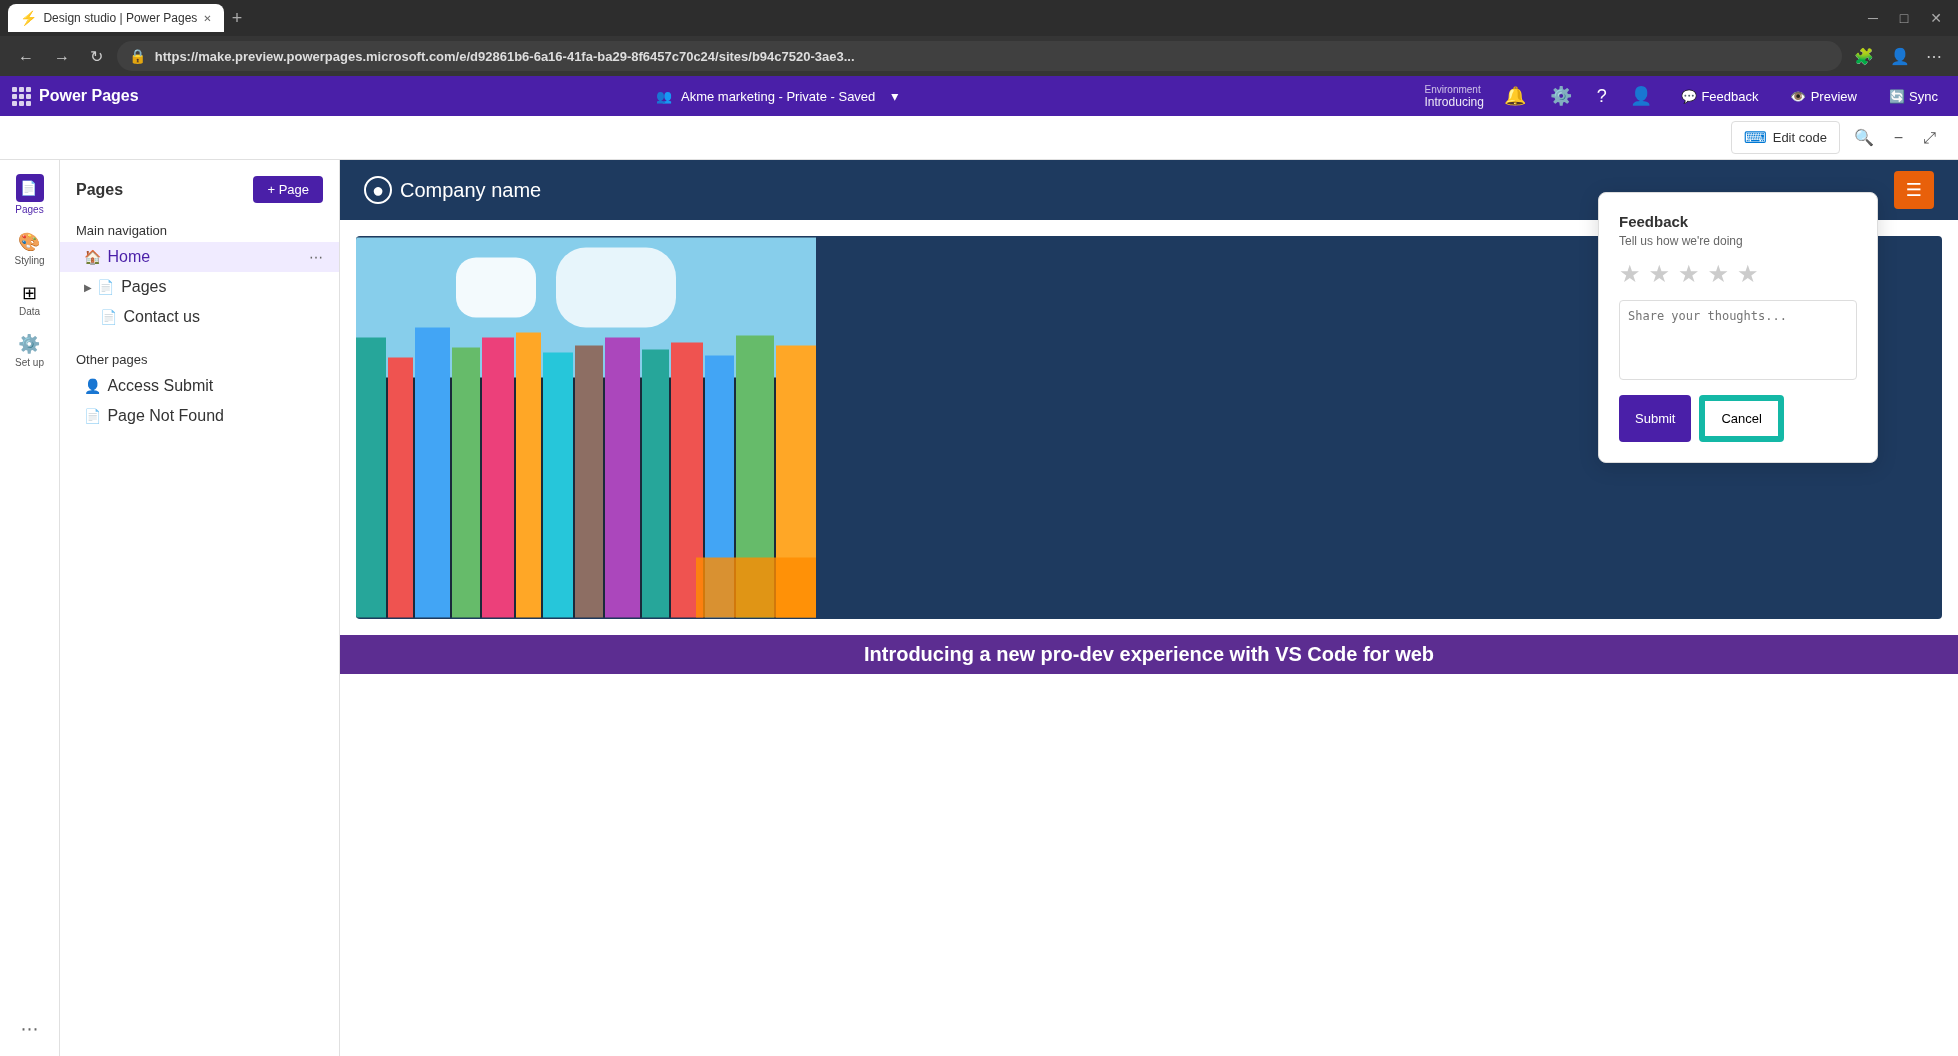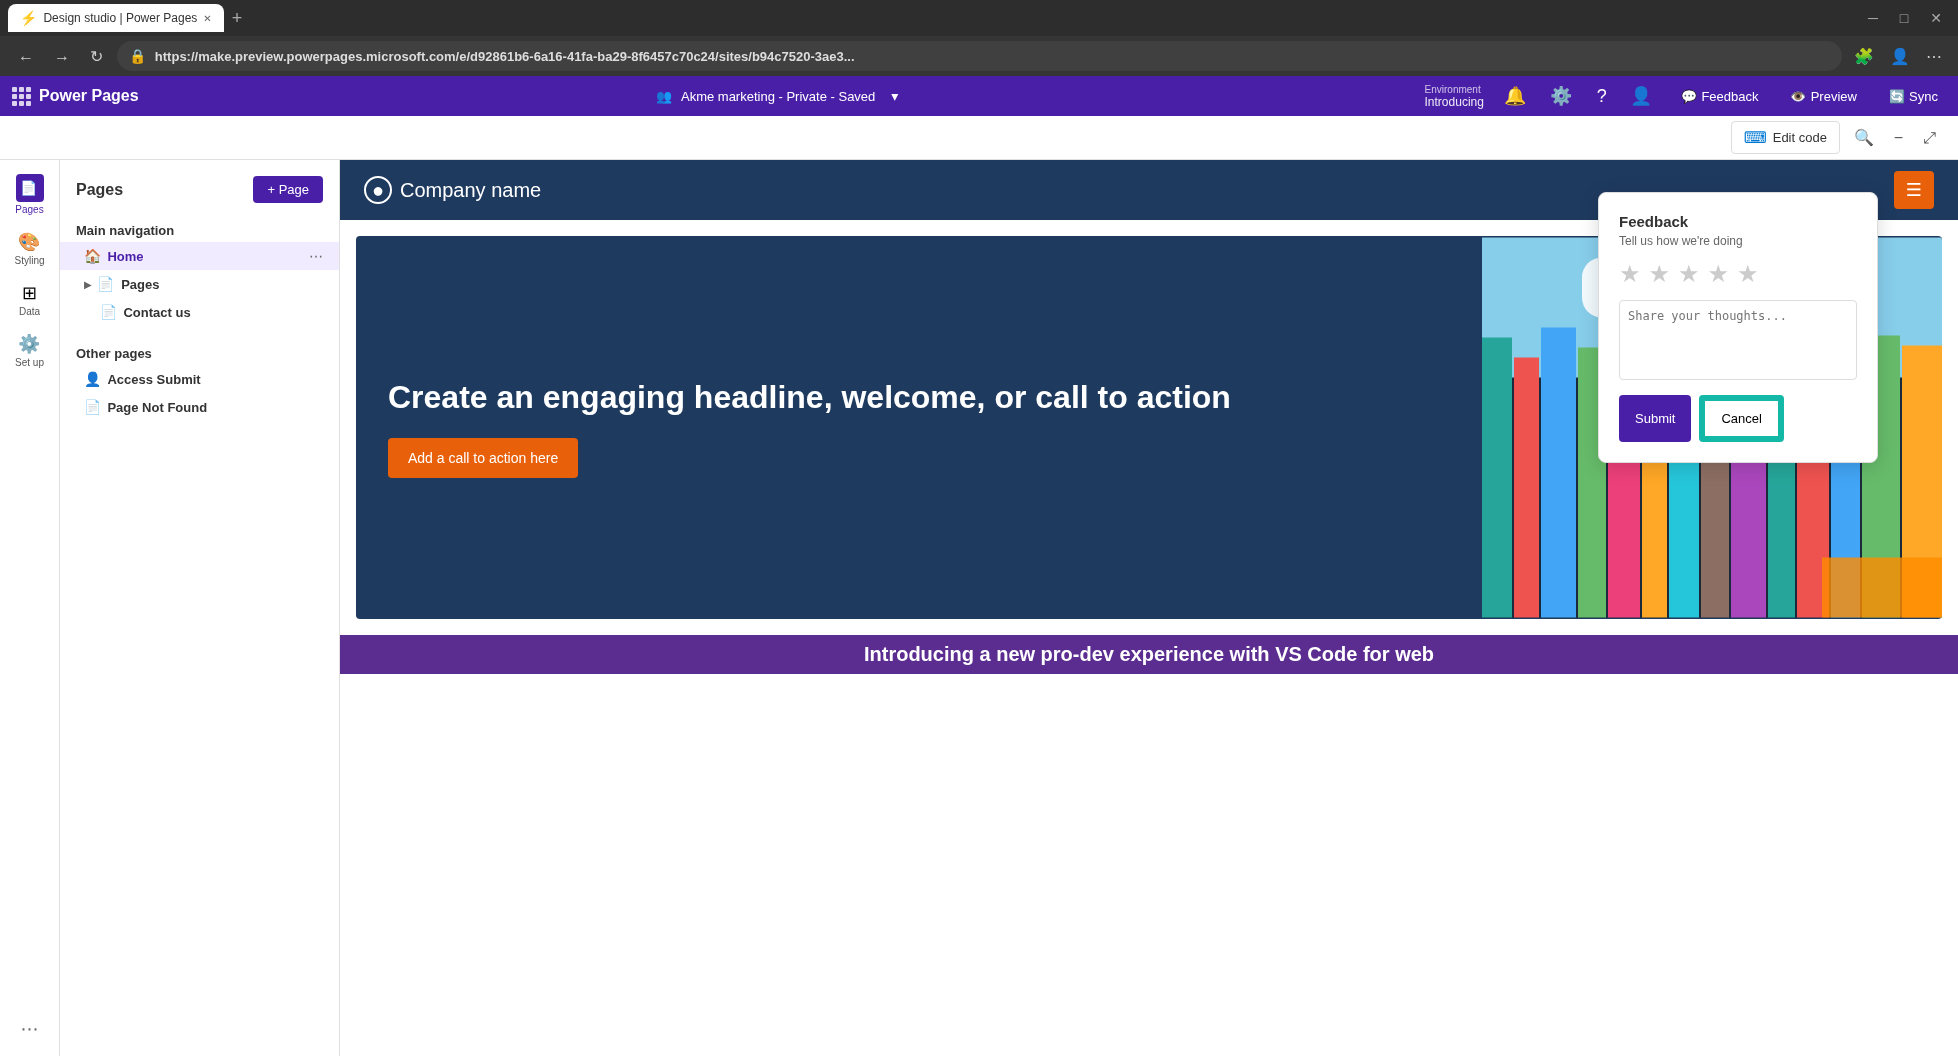--- a/index.html
+++ b/index.html
@@ -55,25 +55,25 @@
     .sidebar-icon-item .icon-box { width: 28px; height: 28px; background: #4a1fa8; border-radius: 4px; display: flex; align-items: center; justify-content: center; }
     .sidebar-icon-item .icon-box span { color: #fff; font-size: 14px; }
     .sidebar-dots { margin-top: auto; padding-bottom: 16px; font-size: 18px; color: #666; cursor: pointer; }
 
     
     .pages-panel { width: 280px; background: #fff; border-right: 1px solid #e0e0e0; padding: 12px 0; overflow-y: auto; }
     .pages-panel-header { display: flex; align-items: center; justify-content: space-between; padding: 4px 16px 12px; }
     .pages-panel-title { font-size: 16px; font-weight: 600; color: #333; }
     .add-page-btn { display: flex; align-items: center; gap: 4px; background: #4a1fa8; color: #fff; border: none; padding: 6px 14px; border-radius: 4px; cursor: pointer; font-size: 13px; font-weight: 500; }
 
-    .nav-section-title { font-size: 13px; font-weight: 700; color: #333; padding: 8px 16px 4px; }
+    .nav-section-title { font-size: 13px; font-weight: 400; color: #333; padding: 8px 16px 4px; }
     .nav-item { display: flex; align-items: center; padding: 6px 16px 6px 24px; cursor: pointer; gap: 6px; color: #333; }
     .nav-item.active { color: #4a1fa8; background: #f0ebff; }
     .nav-item .nav-icon { font-size: 14px; }
-    .nav-item .nav-label { font-size: 13px; font-weight: bold; }
+    .nav-item .nav-label { font-size: 16px; }
     .nav-item .more-btn { margin-left: auto; color: #666; font-size: 14px; cursor: pointer; }
     .nav-item-indent { padding-left: 40px; }
     .nav-chevron { font-size: 10px; color: #666; }
 
     
     .preview-area { flex: 1; overflow: auto; background: #e8e8e8; }
     .preview-frame { background: #fff; min-height: 100%; }
 
     
     .site-header { background: #1e3a5f; color: #fff; display: flex; align-items: center; justify-content: space-between; padding: 12px 24px; height: 60px; }
@@ -266,24 +266,20 @@
 
         <div class="site-header">
           <div class="site-logo">
             <div class="site-logo-circle">●</div>
             <span>Company name</span>
           </div>
           <button class="site-menu-btn">☰</button>
         </div>
 
         <div class="hero-section">
-          <div class="hero-content">
-            <div class="hero-title">Create an engaging headline, welcome, or call to action</div>
-            <button class="hero-cta">Add a call to action here</button>
-          </div>
           <div class="hero-image">
             <svg class="colorful-image-svg" viewBox="0 0 460 380" xmlns="http://www.w3.org/2000/svg">
 
               <rect width="460" height="380" fill="#1a2a3a"></rect>
 
               <rect x="0" y="0" width="460" height="140" fill="#87ceeb"></rect>
               <rect x="100" y="20" width="80" height="60" rx="20" fill="white" opacity="0.9"></rect>
               <rect x="200" y="10" width="120" height="80" rx="30" fill="white" opacity="0.8"></rect>
 
               <rect x="0" y="100" width="30" height="280" fill="#26a69a"></rect>

